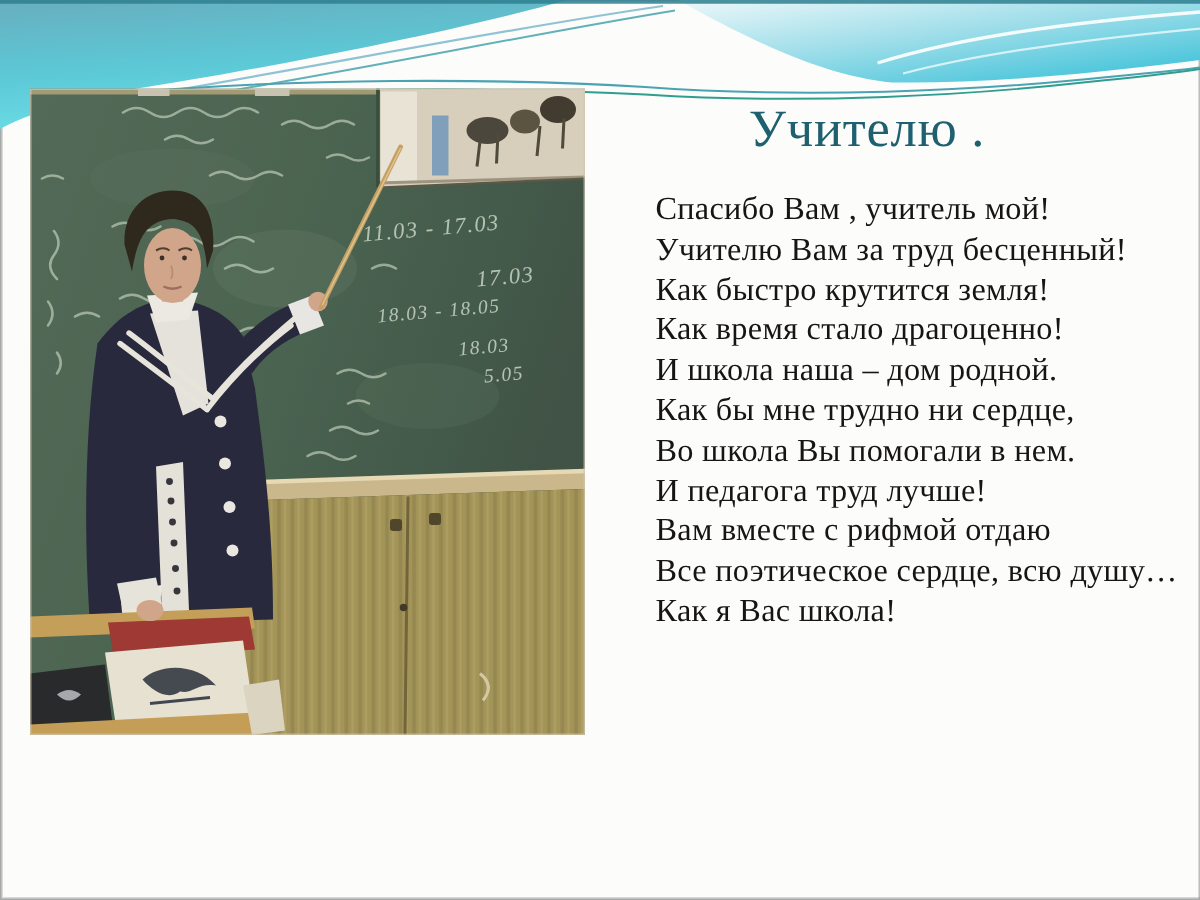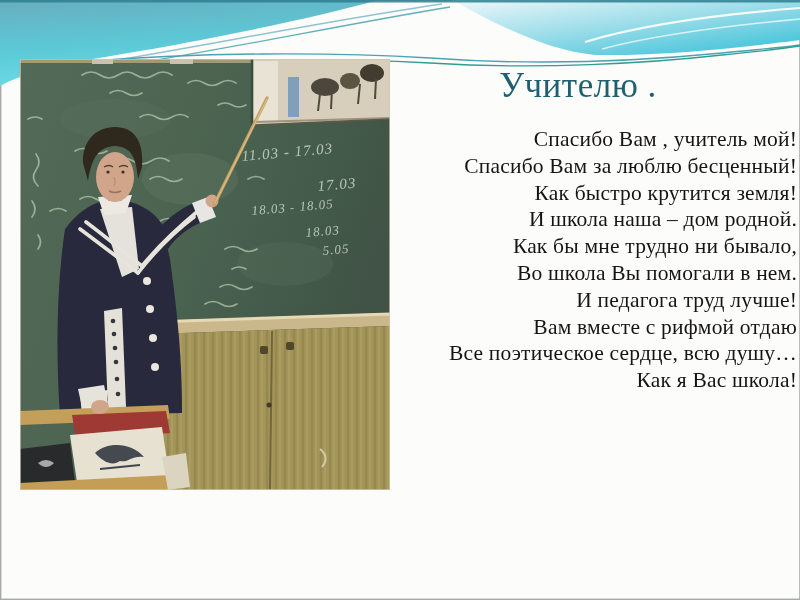--- a/index.html
+++ b/index.html
@@ -15,21 +15,21 @@
   .slide-title{
     position:absolute;left:390px;top:66px;width:446px;box-sizing:border-box;
     padding:0 70px 0 0;margin:0;text-align:center;
     font-size:35px;line-height:40px;font-weight:normal;color:#1e6070;
     letter-spacing:.5px;
   }
   .poem{
     position:absolute;left:437px;top:126px;width:360px;
     font-size:21.5px;line-height:26.8px;color:#171514;letter-spacing:.2px;
   }
-  .poem .line{white-space:nowrap;text-align:right;}
+  .poem .line{white-space:nowrap;}
 </style>
 </head>
 <body>
 
 <div class="slide">
 
   <svg class="header-svg" width="800" height="115" viewBox="0 0 800 115">
     <defs>
       <linearGradient id="gL" x1="0" y1="0" x2="0.25" y2="1">
         <stop offset="0" stop-color="#68aebe"></stop>
@@ -216,24 +216,25 @@
 
       <rect x="0" y="0" width="370" height="431" fill="#caa87e" opacity="0.05"></rect>
       <rect x="0.5" y="0.5" width="369" height="430" fill="none" stroke="#cfc6b4" opacity="0.7"></rect>
     </svg>
   </div>
 
   <h1 class="slide-title">Учителю .</h1>
 
   <div class="poem">
     <div class="line">Спасибо Вам , учитель мой!</div>
-    <div class="line">Спасибо Вам за люблю бесценный!</div>
+    <div class="line">Учителю Вам за труд бесценный!</div>
     <div class="line">Как быстро крутится земля!</div>
+    <div class="line">Как время стало драгоценно!</div>
     <div class="line">И школа наша – дом родной.</div>
-    <div class="line">Как бы мне трудно ни бывало,</div>
+    <div class="line">Как бы мне трудно ни сердце,</div>
     <div class="line">Во школа Вы помогали в нем.</div>
     <div class="line">И педагога труд лучше!</div>
     <div class="line">Вам вместе с рифмой отдаю</div>
     <div class="line">Все поэтическое сердце, всю душу…</div>
     <div class="line">Как я Вас школа!</div>
   </div>
 
 </div>
 
 </body></html>

